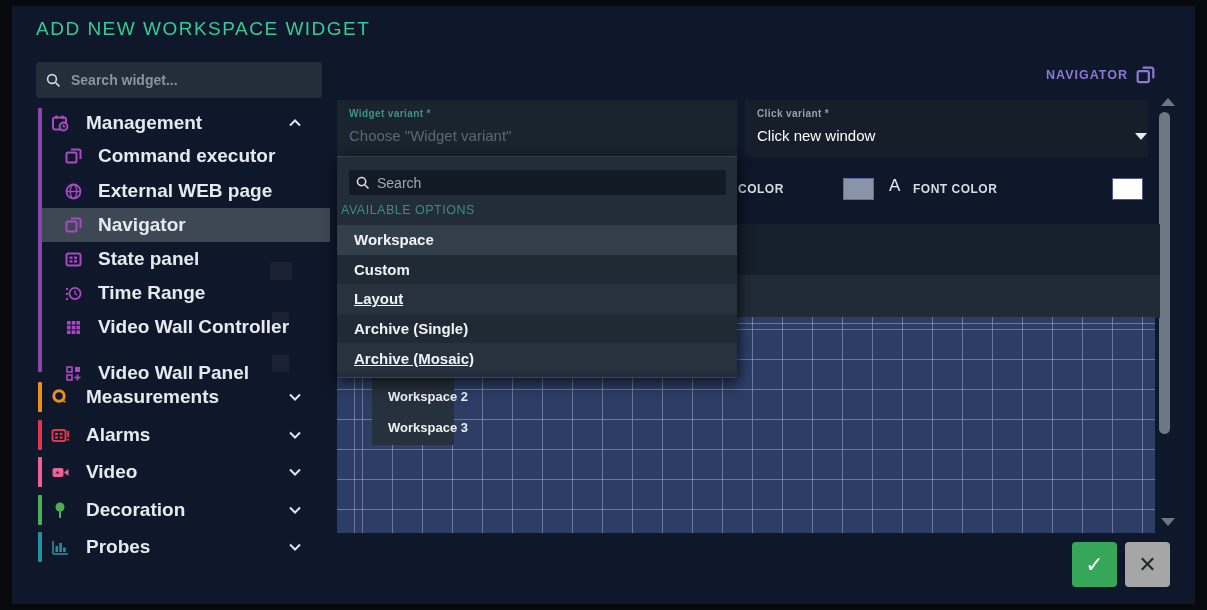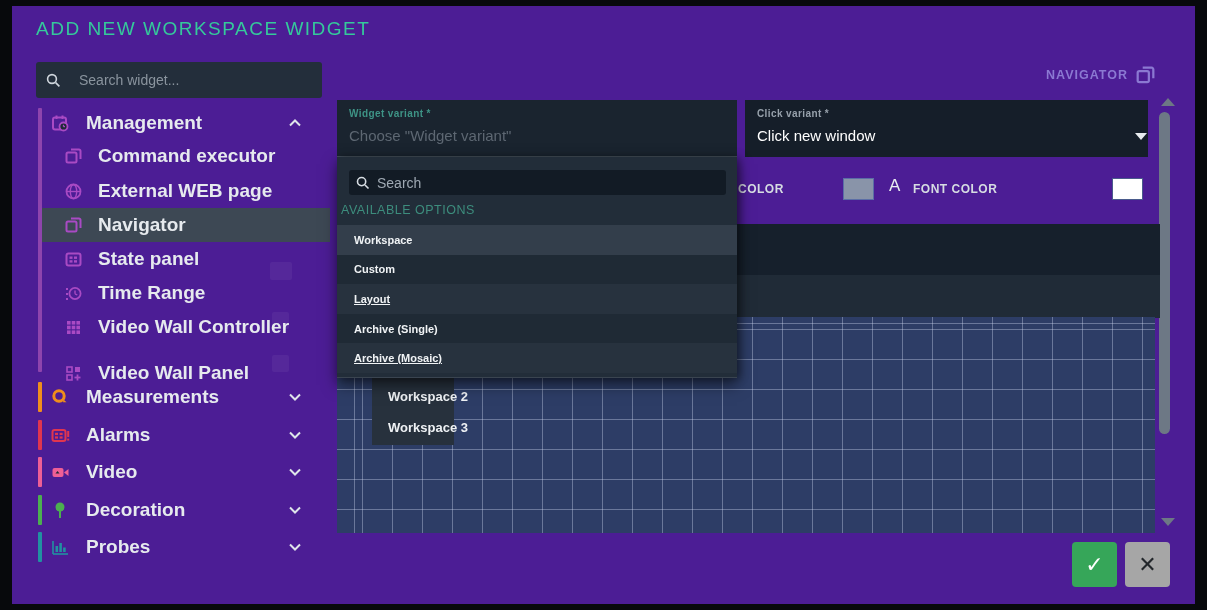--- a/index.html
+++ b/index.html
@@ -1,24 +1,24 @@
 <!DOCTYPE html>
 <html><head>
 <meta charset="utf-8">
 <style>
   * { box-sizing: border-box; margin: 0; padding: 0; }
   html,body { width:1207px; height:610px; }
   body { background:#07090c; position:relative; font-family:"Liberation Sans",sans-serif; overflow:hidden; }
   .abs { position:absolute; }
-  .dialog { position:absolute; left:12px; top:6px; width:1183px; height:598px; background:#4c1d95; }
+  .dialog { position:absolute; left:12px; top:6px; width:1183px; height:598px; background:#0f172a; }
 
   
   .title { left:24px; top:12px; font-size:19px; letter-spacing:1.5px; color:#35c99b; font-weight:400; }
   .search-box { left:24px; top:56px; width:286px; height:36px; background:#232e3b; border-radius:3px; display:flex; align-items:center; padding:0 10px; }
-  .search-box input { background:transparent; border:none; outline:none; color:#9aa4ae; font-size:14px; font-family:"Liberation Sans",sans-serif; width:100%; margin-left:18px; }
+  .search-box input { background:transparent; border:none; outline:none; color:#9aa4ae; font-size:14px; font-family:"Liberation Sans",sans-serif; width:100%; margin-left:10px;font-weight:bold; }
   .search-box input::placeholder { color:#8a949e; }
 
   
   .bar { width:4px; border-radius:1px; }
   .srow { left:30px; width:288px; height:34px; display:flex; align-items:center; }
   .srow .lbl { color:#e6eaee; font-size:19px; font-weight:700; }
   .srow.sel { background:#3d4854; }
   .gicon { position:absolute; left:8px; width:20px; height:20px; display:flex; align-items:center; justify-content:center; }
   .cicon { position:absolute; left:22px; width:19px; height:19px; display:flex; align-items:center; justify-content:center; }
   .glabel { position:absolute; left:44px; }
@@ -32,21 +32,21 @@
   .tri-up { width:0; height:0; border-left:6px solid transparent; border-right:6px solid transparent; border-bottom:7px solid #3e9486; }
   .tri-down { width:0; height:0; border-left:6px solid transparent; border-right:6px solid transparent; border-top:7px solid #e8ecef; }
 
   
   .dd-panel { left:325px; top:151px; width:400px; height:221px; background:#222d39; box-shadow:0 7px 14px rgba(0,0,0,.5), 3px 0 8px rgba(0,0,0,.35); z-index:5; border-bottom:1px solid #3a4450; }
   .dd-search { position:absolute; left:12px; top:13px; width:377px; height:25px; background:#121b25; border-radius:3px; display:flex; align-items:center; padding:0 7px; }
   .dd-search input { background:transparent; border:none; outline:none; color:#cfd6dd; font-size:14px; font-family:"Liberation Sans",sans-serif; width:100%; margin-left:7px; }
   .dd-search input::placeholder { color:#9fa9b3; }
   .dd-header { position:absolute; left:4px; top:46px; font-size:12.5px; letter-spacing:.5px; color:#3d8d7d; }
   .opts { position:absolute; left:0; top:68px; width:400px; }
-  .opt { height:29.6px; display:flex; align-items:center; padding-left:17px; color:#f0f3f5; font-size:11px; font-weight:700; }
+  .opt { height:29.6px; display:flex; align-items:center; padding-left:17px; color:#f0f3f5; font-size:15px; font-weight:700; }
   .opt-hl { background:#333e4b; }
   .opt-a { background:#1f2a35; }
   .opt-b { background:#27323e;text-decoration:underline; }
 
   
   .nav-head { left:933px; top:58px; width:210px; height:22px; display:flex; align-items:center; justify-content:flex-end; color:#8b79d2; }
   .nav-head .txt { font-size:12.5px; font-weight:700; letter-spacing:1px; margin-right:8px; }
 
   
   .color-label { font-size:12px; font-weight:700; letter-spacing:.5px; color:#d6dce2; }

